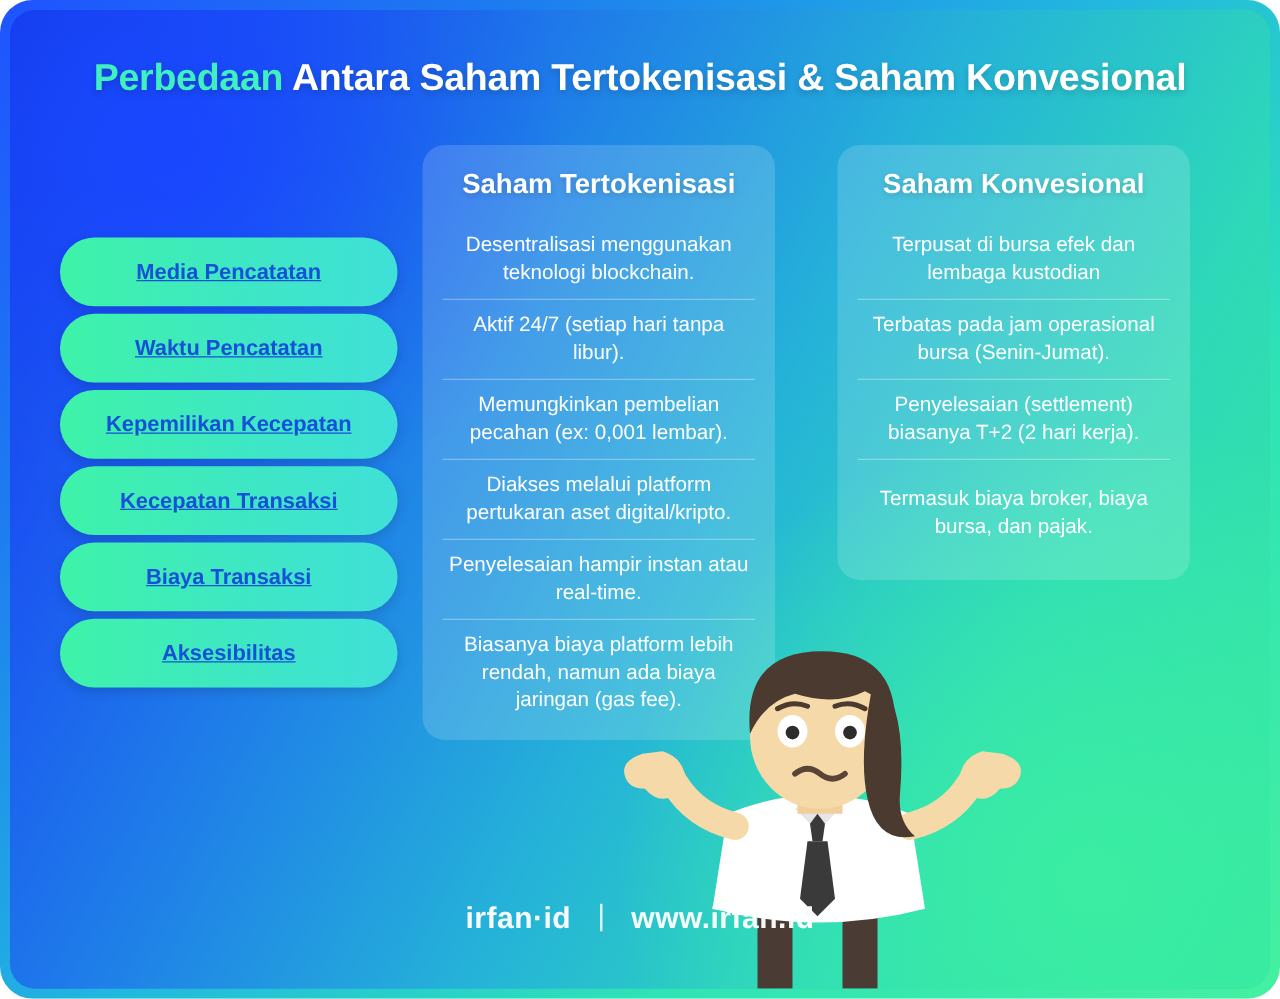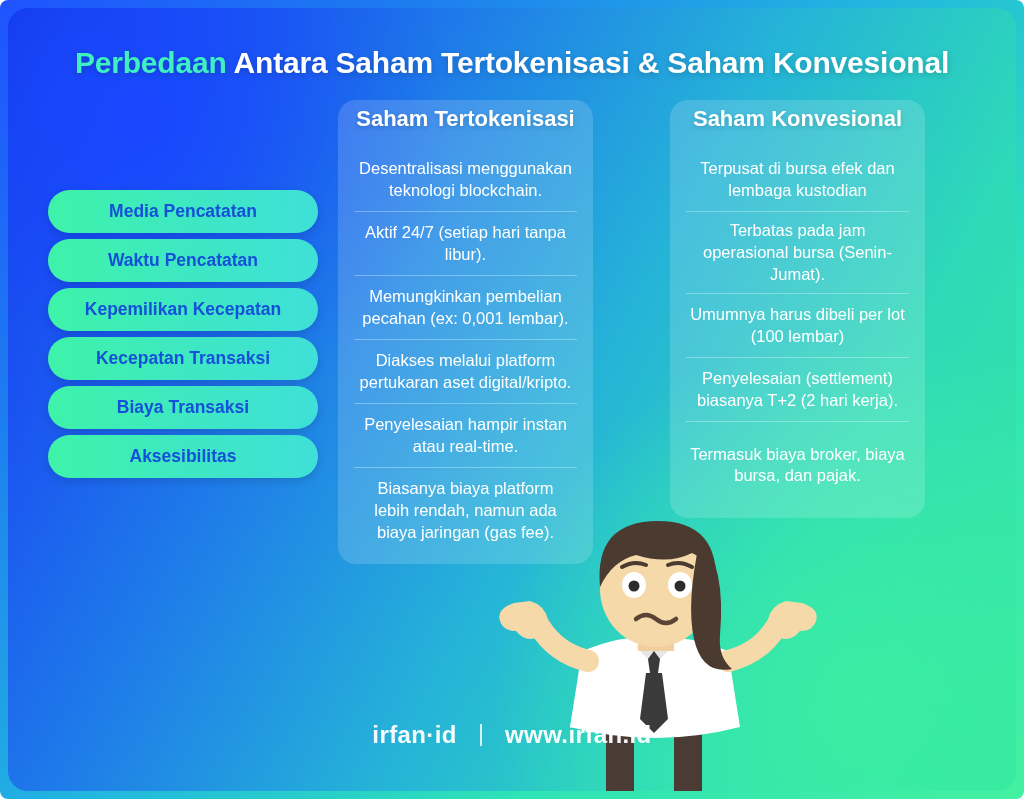--- a/index.html
+++ b/index.html
@@ -13,21 +13,21 @@
     font-family: "Liberation Sans", sans-serif;
     overflow: hidden;
   }
   #infographic {
     position: relative;
     width: 1024px;
     height: 799px;
     box-sizing: border-box;
     padding: 8px;
     background: linear-gradient(135deg, #1f53ff 0%, #1d7bf0 22%, #22b6e0 48%, #2ee3b6 72%, #45f0a0 100%);
-    border-radius: 8px;
+    border-radius: 26px;
     overflow: hidden;
   }
   .canvas {
     position: relative;
     width: 100%;
     height: 100%;
     border-radius: 20px;
     background: linear-gradient(118deg, #1130e8 0%, #1a4ff2 14%, #1f7fe8 34%, #25b3d8 55%, #2ed9b8 76%, #35e79d 100%);
     overflow: hidden;
   }
@@ -62,45 +62,46 @@
   .title .hl { color: #3ff0c0; }
 
   
   .labels {
     position: absolute;
     left: 40px;
     top: 182px;
     width: 270px;
   }
   .pill {
-    height: 43px;
+    height: 55px;
     margin-bottom: 6px;
     border-radius: 29px;
     background: linear-gradient(95deg, #3ef3a8 0%, #3ee7c4 55%, #3fe0d8 100%);
     display: flex;
     align-items: center;
     justify-content: center;
     color: #1550d8;
     font-size: 17.5px;
     font-weight: bold;
     box-shadow: 0 3px 9px rgba(0,0,0,0.14);
     text-align: center;
     padding: 0 10px;
     box-sizing: border-box;
+    text-decoration: underline;
   }
 
   
   .col {
     position: absolute;
-    top: 92px;
-    width: 255px;
+    top: 108px;
+    width: 282px;
     border-radius: 18px;
     background: rgba(255,255,255,0.16);
     box-sizing: border-box;
-    padding: 6px 16px 10px 16px;
+    padding: 18px 16px 10px 16px;
   }
   .col-tok { left: 330px; }
   .col-con { left: 662px; }
   .col-head {
     text-align: center;
     color: #ffffff;
     font-size: 22px;
     font-weight: bold;
     margin-bottom: 16px;
     text-shadow: 0 2px 5px rgba(0,0,0,0.16);
@@ -187,21 +188,20 @@
       <div class="cell">Memungkinkan pembelian pecahan (ex: 0,001 lembar).</div>
       <div class="cell">Diakses melalui platform pertukaran aset digital/kripto.</div>
       <div class="cell">Penyelesaian hampir instan atau real-time.</div>
       <div class="cell tall last">Biasanya biaya platform lebih rendah, namun ada biaya jaringan (gas fee).</div>
     </div>
 
     <div class="col col-con">
       <div class="col-head">Saham Konvesional</div>
       <div class="cell">Terpusat di bursa efek dan lembaga kustodian</div>
       <div class="cell">Terbatas pada jam operasional bursa (Senin-Jumat).</div>
-      <div class="cell">Umumnya harus dibeli per lot (100 lembar)</div>
       <div class="cell">Penyelesaian (settlement) biasanya T+2 (2 hari kerja).</div>
       <div class="cell tall last">Termasuk biaya broker, biaya bursa, dan pajak.</div>
     </div>
 
     <svg class="character" viewBox="0 0 360 310">
 
       <rect x="128" y="228" width="28" height="82" fill="#4a3c34"></rect>
       <rect x="196" y="228" width="28" height="82" fill="#4a3c34"></rect>
 
       <path d="M104 170 q72 -30 146 0 l12 76 q-85 22 -170 0 z" fill="#ffffff"></path>

